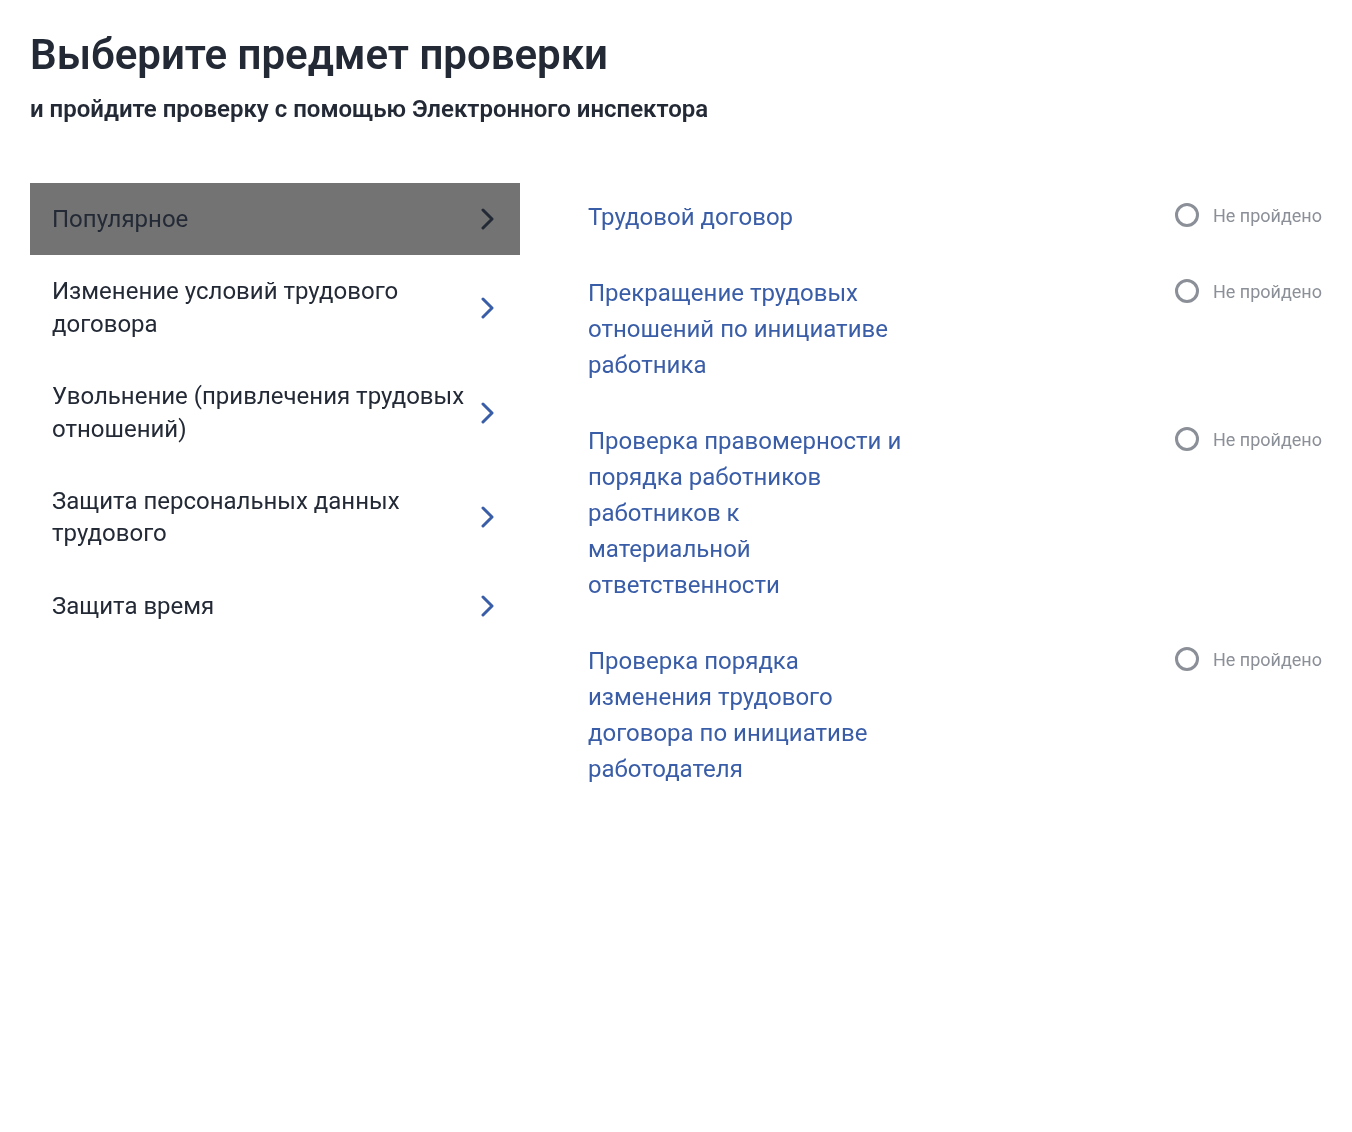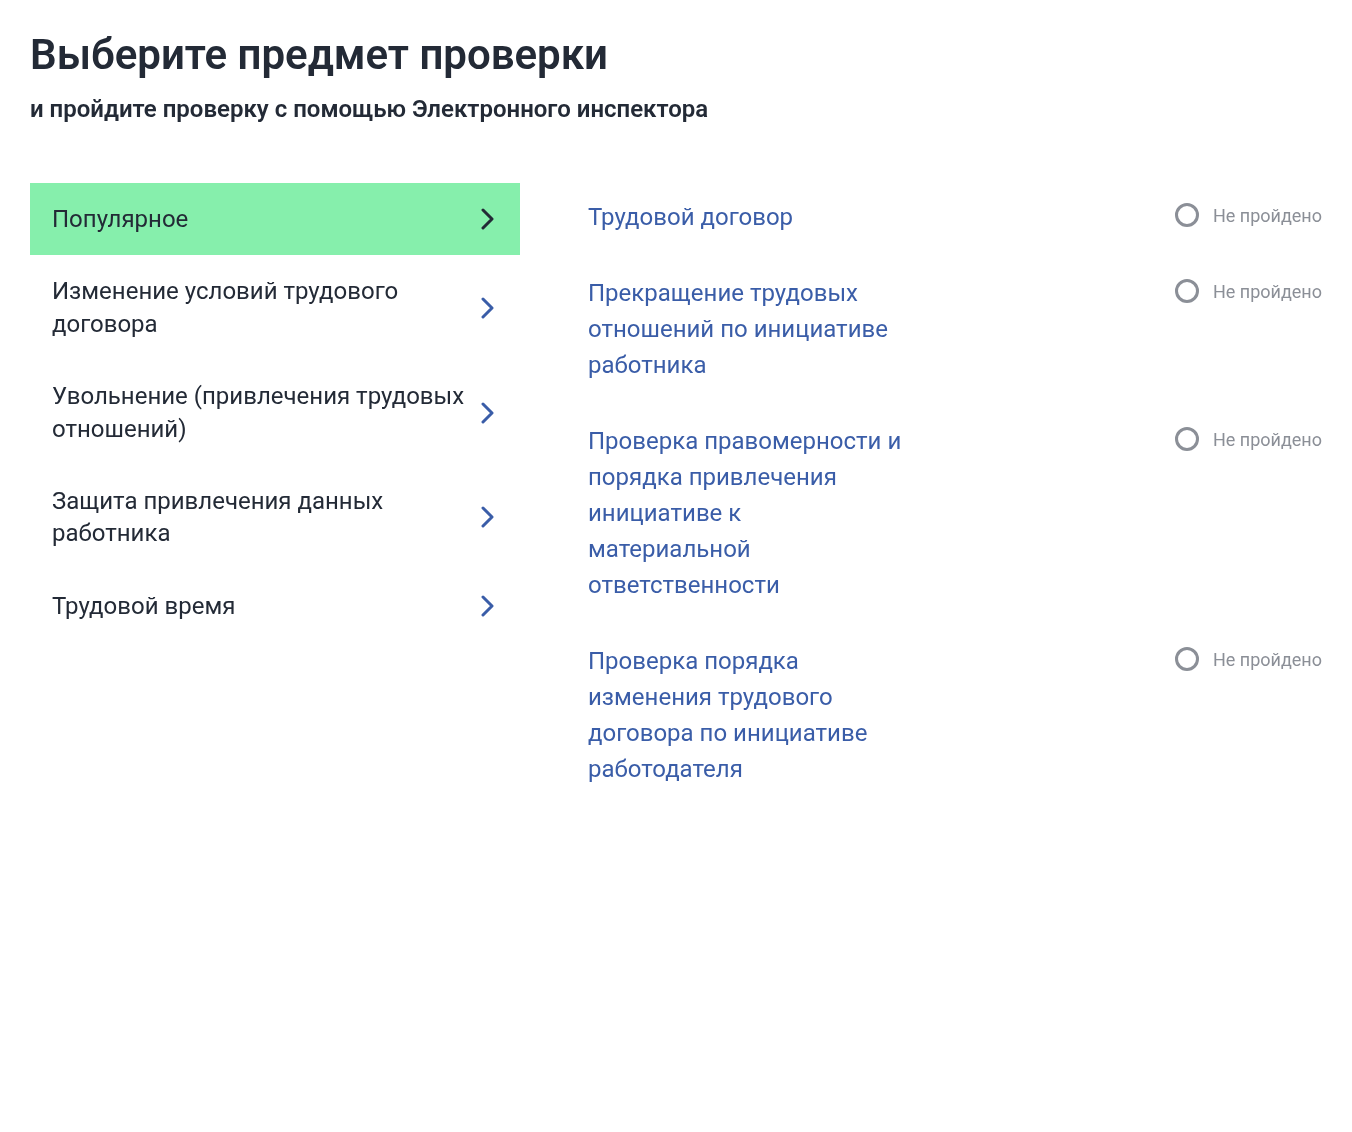--- a/index.html
+++ b/index.html
@@ -38,21 +38,21 @@
     display: flex;
     align-items: center;
     justify-content: space-between;
     padding: 20px 22px;
     cursor: pointer;
     font-size: 24px;
     line-height: 1.35;
     color: #232a36;
   }
   .cat-item.active {
-    background: #86efac;
+    background: #737373;
     gap: 32px;
   }
   .cat-item.active .chevron svg path { stroke: #232a36; }
   .cat-label { flex: 1; padding-right: 12px; }
   .chevron {
     display: inline-flex;
     align-items: center;
     justify-content: center;
     width: 20px;
     flex-shrink: 0;
@@ -118,29 +118,29 @@
     </div>
     <div class="cat-item">
       <span class="cat-label">Увольнение (привлечения трудовых отношений)</span>
       <span class="chevron">
           <svg width="14" height="22" viewBox="0 0 14 22" fill="none">
             <path d="M2 2 L11 11 L2 20" stroke-width="3" stroke-linecap="round" stroke-linejoin="round"></path>
           </svg>
         </span>
     </div>
     <div class="cat-item">
-      <span class="cat-label">Защита привлечения данных работника</span>
+      <span class="cat-label">Защита персональных данных трудового</span>
       <span class="chevron">
           <svg width="14" height="22" viewBox="0 0 14 22" fill="none">
             <path d="M2 2 L11 11 L2 20" stroke-width="3" stroke-linecap="round" stroke-linejoin="round"></path>
           </svg>
         </span>
     </div>
     <div class="cat-item">
-      <span class="cat-label">Трудовой время</span>
+      <span class="cat-label">Защита время</span>
       <span class="chevron">
           <svg width="14" height="22" viewBox="0 0 14 22" fill="none">
             <path d="M2 2 L11 11 L2 20" stroke-width="3" stroke-linecap="round" stroke-linejoin="round"></path>
           </svg>
         </span>
     </div>
   </div>
 
   <div class="right-col">
     <div class="topic-row">
@@ -151,21 +151,21 @@
       </span>
     </div>
     <div class="topic-row">
       <span class="topic-link">Прекращение трудовых отношений по инициативе работника</span>
       <span class="topic-status">
         <span class="status-circle"></span>
         <span>Не пройдено</span>
       </span>
     </div>
     <div class="topic-row">
-      <span class="topic-link">Проверка правомерности и порядка привлечения инициативе к материальной ответственности</span>
+      <span class="topic-link">Проверка правомерности и порядка работников работников к материальной ответственности</span>
       <span class="topic-status">
         <span class="status-circle"></span>
         <span>Не пройдено</span>
       </span>
     </div>
     <div class="topic-row">
       <span class="topic-link">Проверка порядка изменения трудового договора по инициативе работодателя</span>
       <span class="topic-status">
         <span class="status-circle"></span>
         <span>Не пройдено</span>

